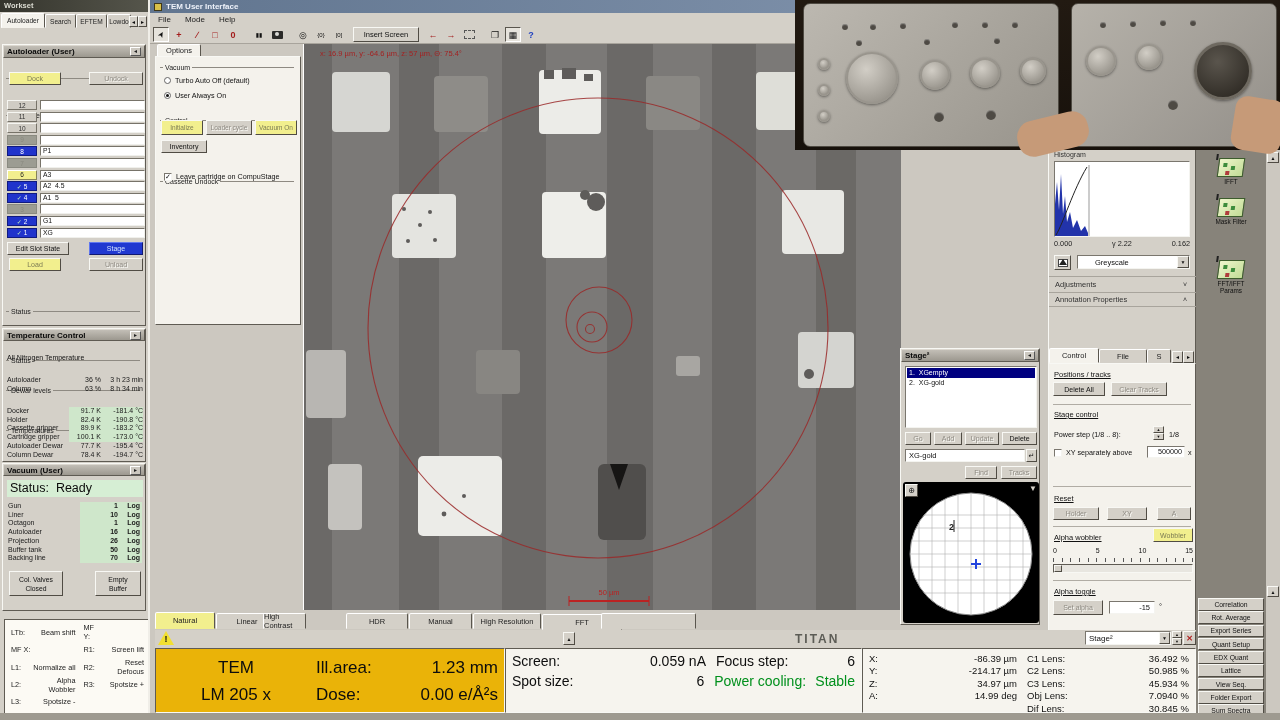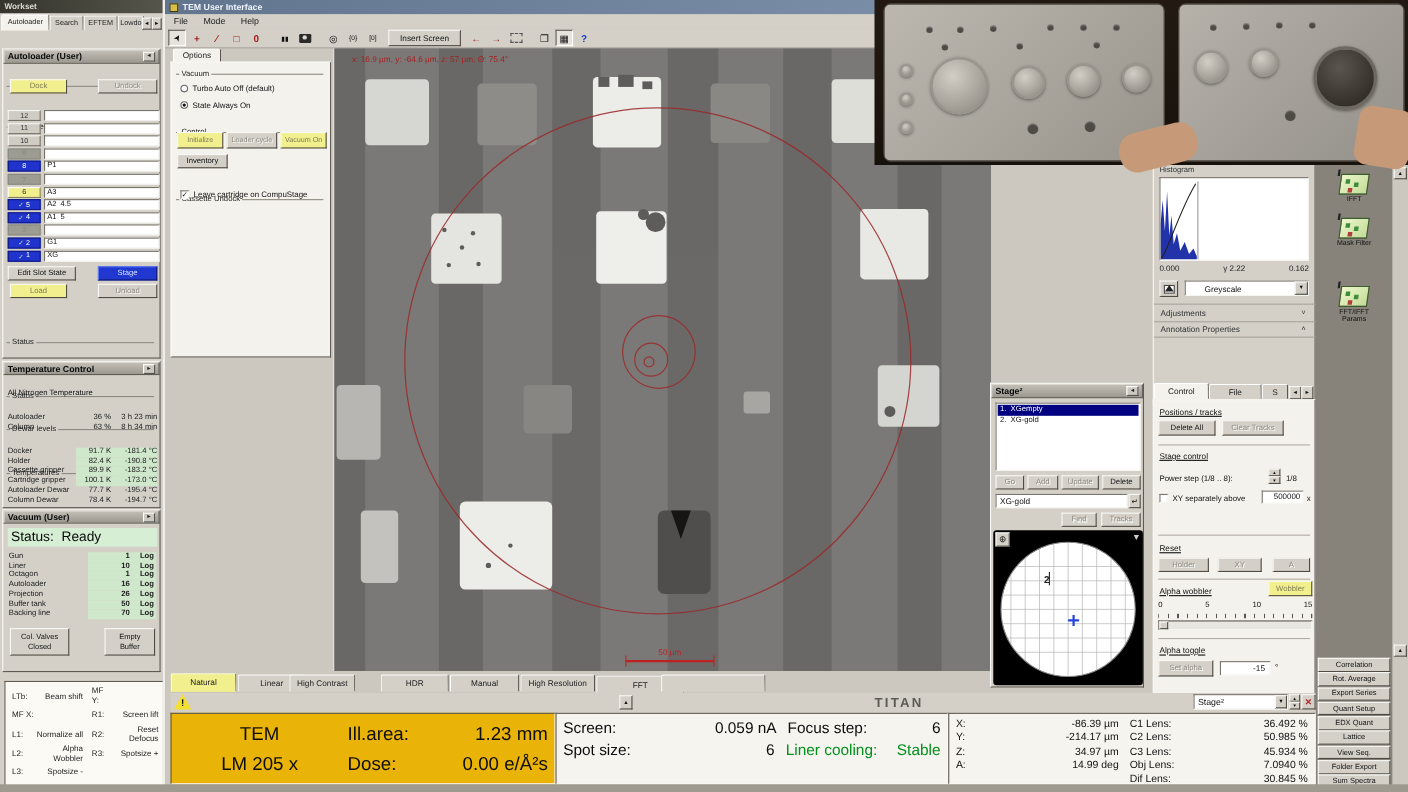--- a/index.html
+++ b/index.html
@@ -372,21 +372,21 @@
   <div class="panel abs" style="left:0;top:12px;width:146px;height:269px;background:#f4f2ec">
     <div class="grp abs" style="left:4px;top:6px;width:136px"><span style="background:#f4f2ec">Vacuum</span></div>
     <div class="abs" style="left:8px;top:19px;display:flex;gap:4px;align-items:center">
       <span style="width:7px;height:7px;border-radius:50%;border:1px solid #666;background:#fff;display:inline-block"></span>
       <span style="font-size:7.2px">Turbo Auto Off (default)</span>
     </div>
     <div class="abs" style="left:8px;top:34px;display:flex;gap:4px;align-items:center">
       <span style="width:7px;height:7px;border-radius:50%;border:1px solid #666;background:#fff;display:inline-flex;align-items:center;justify-content:center">
           <span style="width:3px;height:3px;border-radius:50%;background:#111"></span>
         </span>
-      <span style="font-size:7.2px">State Always On</span>
+      <span style="font-size:7.2px">User Always On</span>
     </div>
     <div class="grp abs" style="left:4px;top:50px;width:136px"><span style="background:#f4f2ec">Control</span></div>
     <div class="btn yb abs" style="left:5px;top:63px;width:42px;height:15px;font-size:6.5px">Initialize</div>
     <div class="btn dis abs" style="left:50px;top:63px;width:46px;height:15px;font-size:6.5px">Loader cycle</div>
     <div class="btn yb abs" style="left:99px;top:63px;width:42px;height:15px;font-size:6.5px">Vacuum On</div>
     <div class="btn abs" style="left:5px;top:83px;width:46px;height:13px">Inventory</div>
     <div class="grp abs" style="left:4px;top:102px;width:136px"><span style="background:#f4f2ec">Cassette Undock</span></div>
     <div class="abs" style="left:8px;top:115px;display:flex;gap:4px;align-items:center">
       <span class="fld" style="width:8px;height:8px;display:inline-flex;align-items:center;justify-content:center;font-size:7px;color:#111">✓</span>
       <span style="font-size:7.2px">Leave cartridge on CompuStage</span>
@@ -620,21 +620,21 @@
   </div>
 </div>
 <div class="abs" style="left:1266px;top:150px;width:14px;height:570px;background:#ccc8c0">
   <div class="btn abs" style="left:1px;top:2px;width:12px;height:11px;font-size:5px">▲</div>
   <div class="btn abs" style="left:1px;top:436px;width:12px;height:11px;font-size:5px">▲</div>
 </div>
 
 <div class="abs" style="left:155px;top:612px;width:541px;height:18px">
   <div class="tab tyellow abs" style="left:0;top:0;width:60px;height:17px">Natural</div>
   <div class="tab abs" style="left:61px;top:1px;width:62px;height:16px">Linear</div>
-  <div class="tab abs" style="left:108px;top:1px;width:60px;height:16px">High Contrast</div>
+  <div class="tab abs" style="left:108px;top:1px;width:43px;height:16px">High Contrast</div>
   <div class="tab abs" style="left:191px;top:1px;width:62px;height:16px">HDR</div>
   <div class="tab abs" style="left:254px;top:1px;width:63px;height:16px">Manual</div>
   <div class="tab abs" style="left:318px;top:1px;width:68px;height:16px">High Resolution</div>
   <div class="tab abs" style="left:387px;top:2px;width:80px;height:16px">FFT</div>
   <div class="tab abs" style="left:446px;top:1px;width:95px;height:16px"></div>
 </div>
 
 <div class="abs" style="left:155px;top:630px;width:1041px;height:18px;background:#d4d0c8">
   <div class="abs" style="left:3px;top:1px;width:16px;height:14px">
     <div style="width:0;height:0;border-left:8px solid transparent;border-right:8px solid transparent;border-bottom:14px solid #f2e030;position:absolute"></div>
@@ -669,21 +669,21 @@
 <div class="abs in" style="left:505px;top:648px;width:357px;height:65px;background:#f6f4ee;padding:2px 6px">
   <div class="mrow">
     <span class="l1">Screen:</span>
     <span class="v1">0.059 nA</span>
     <span class="l2">Focus step:</span>
     <span class="v2">6</span>
   </div>
   <div class="mrow">
     <span class="l1">Spot size:</span>
     <span class="v1">6</span>
-    <span class="l2 green">Liner cooling:</span>
+    <span class="l2 green">Power cooling:</span>
     <span class="v2 green">Stable</span>
   </div>
 </div>
 
 <div class="abs in" style="left:862px;top:648px;width:334px;height:65px;background:#f6f4ee;padding:4px 6px;display:flex">
   <div style="width:148px">
     <div class="posr">
         <span>X:</span>
         <span class="pv">-86.39 µm</span>
       </div>

